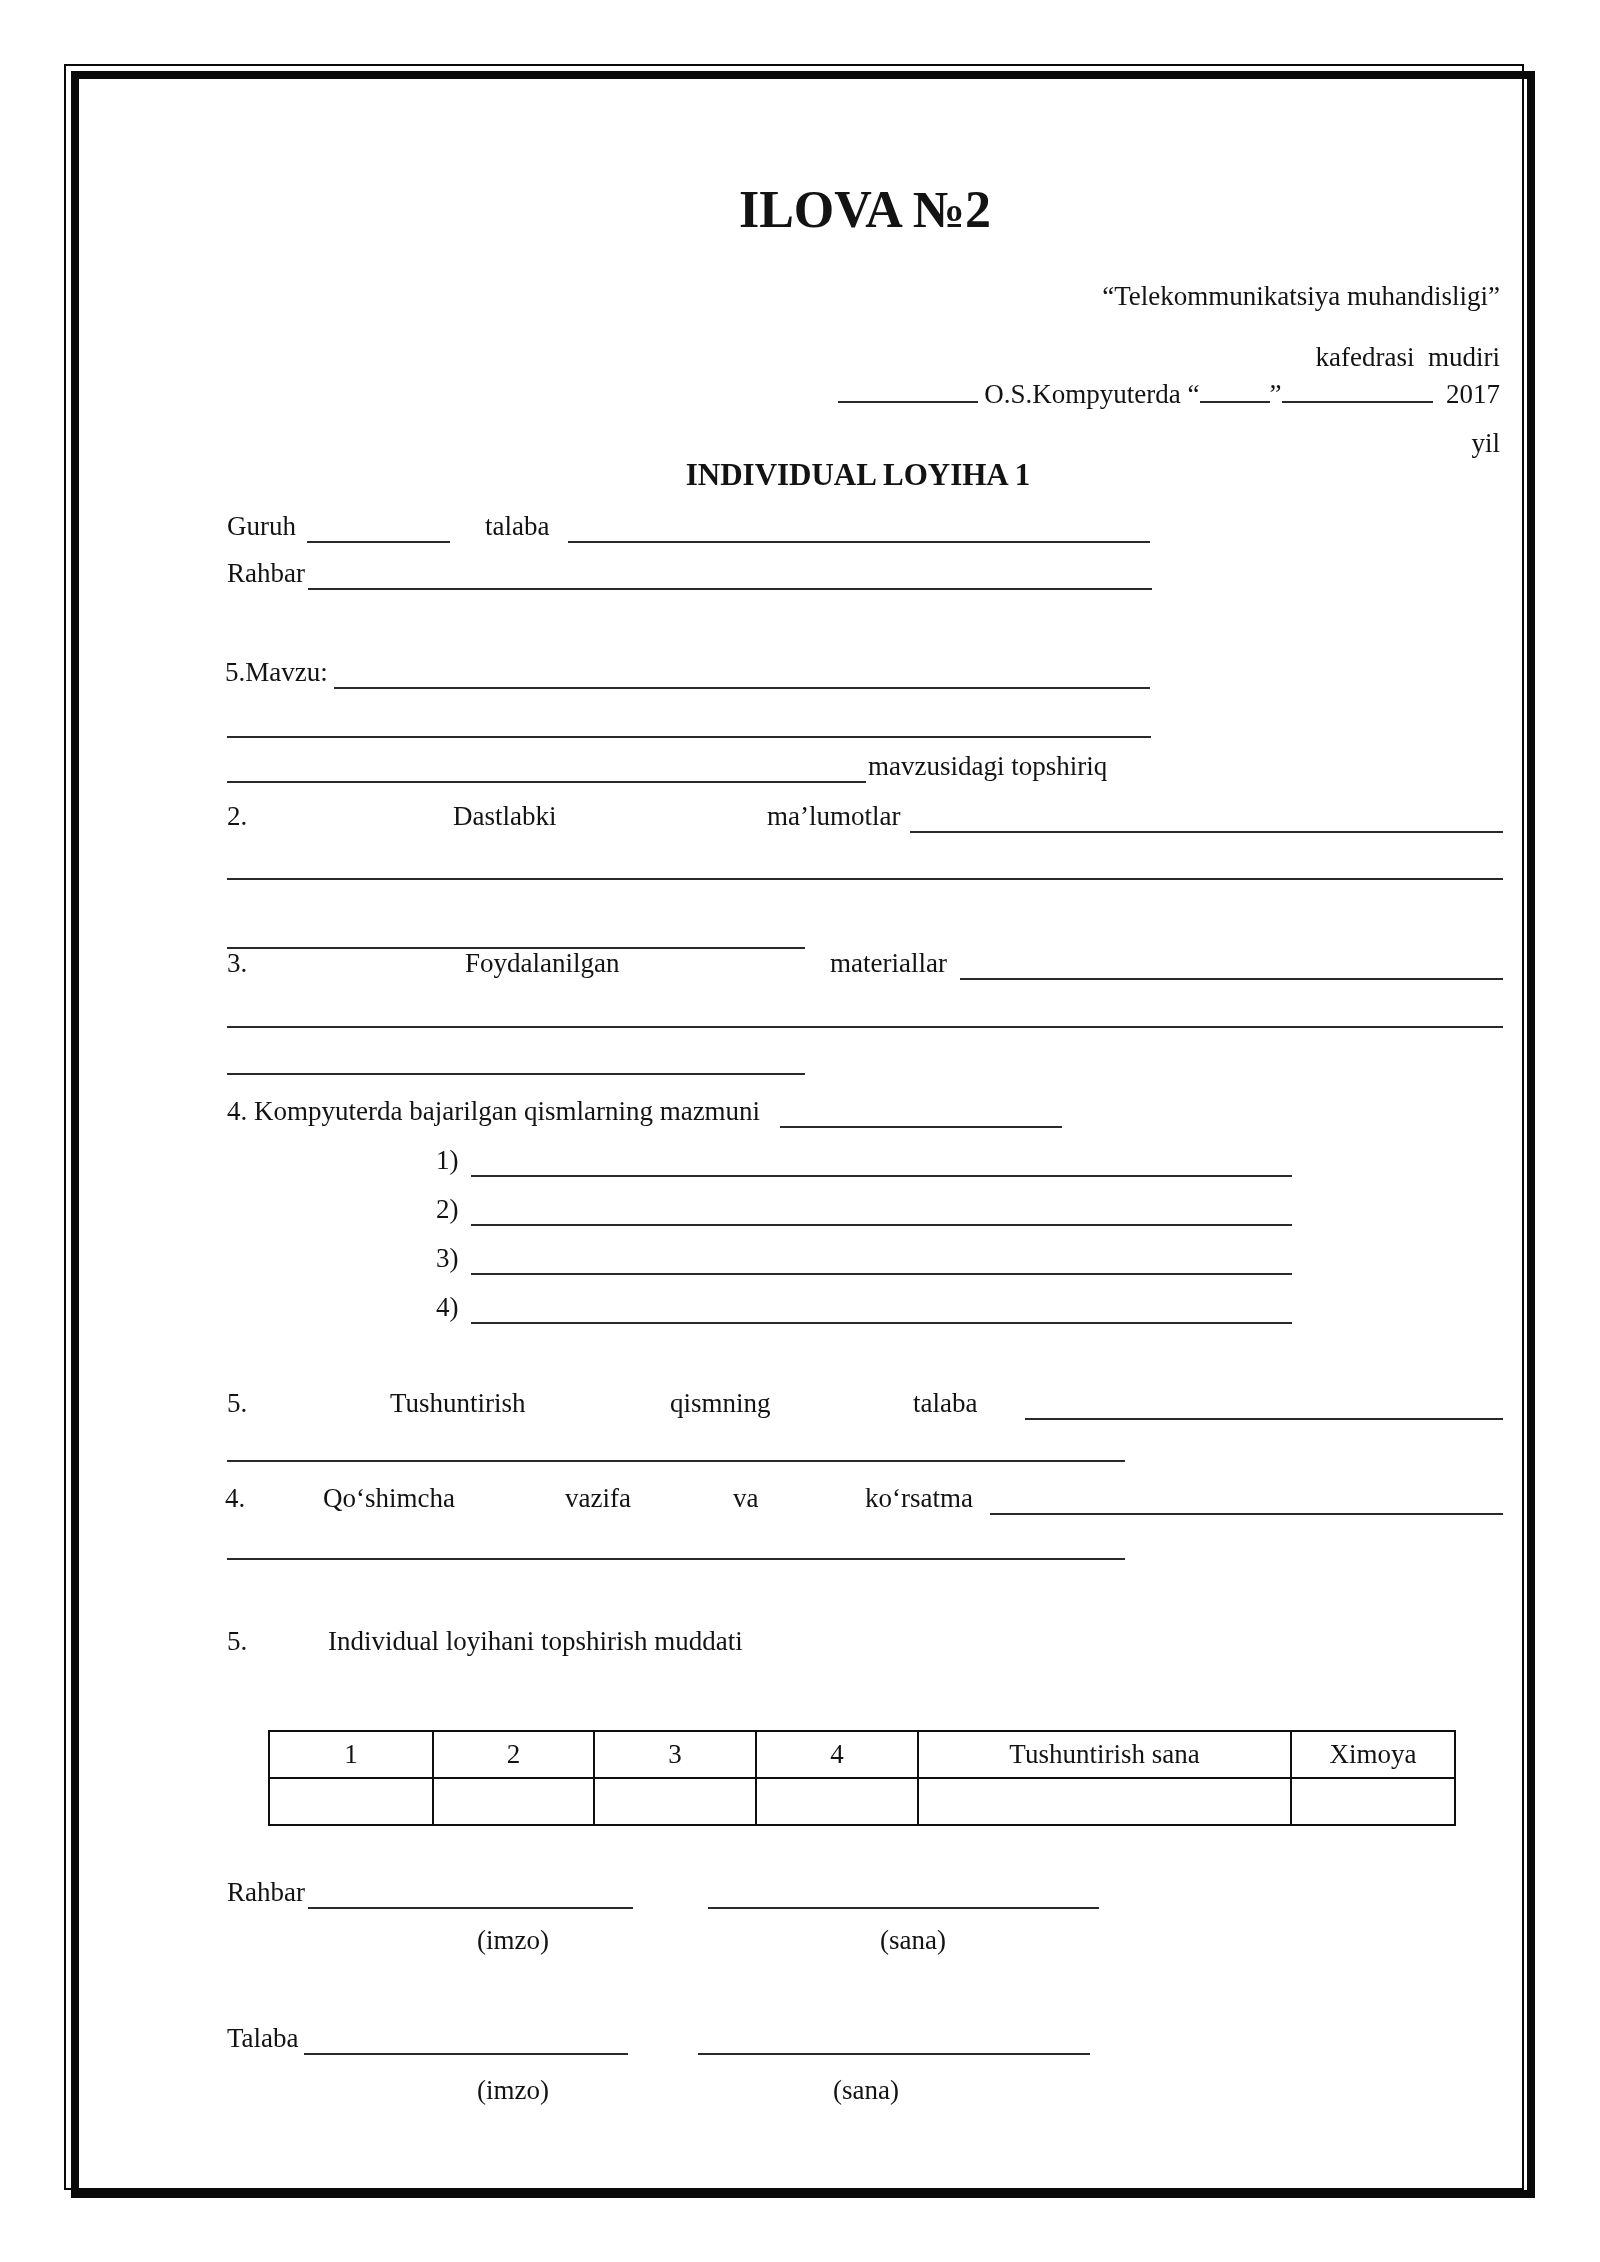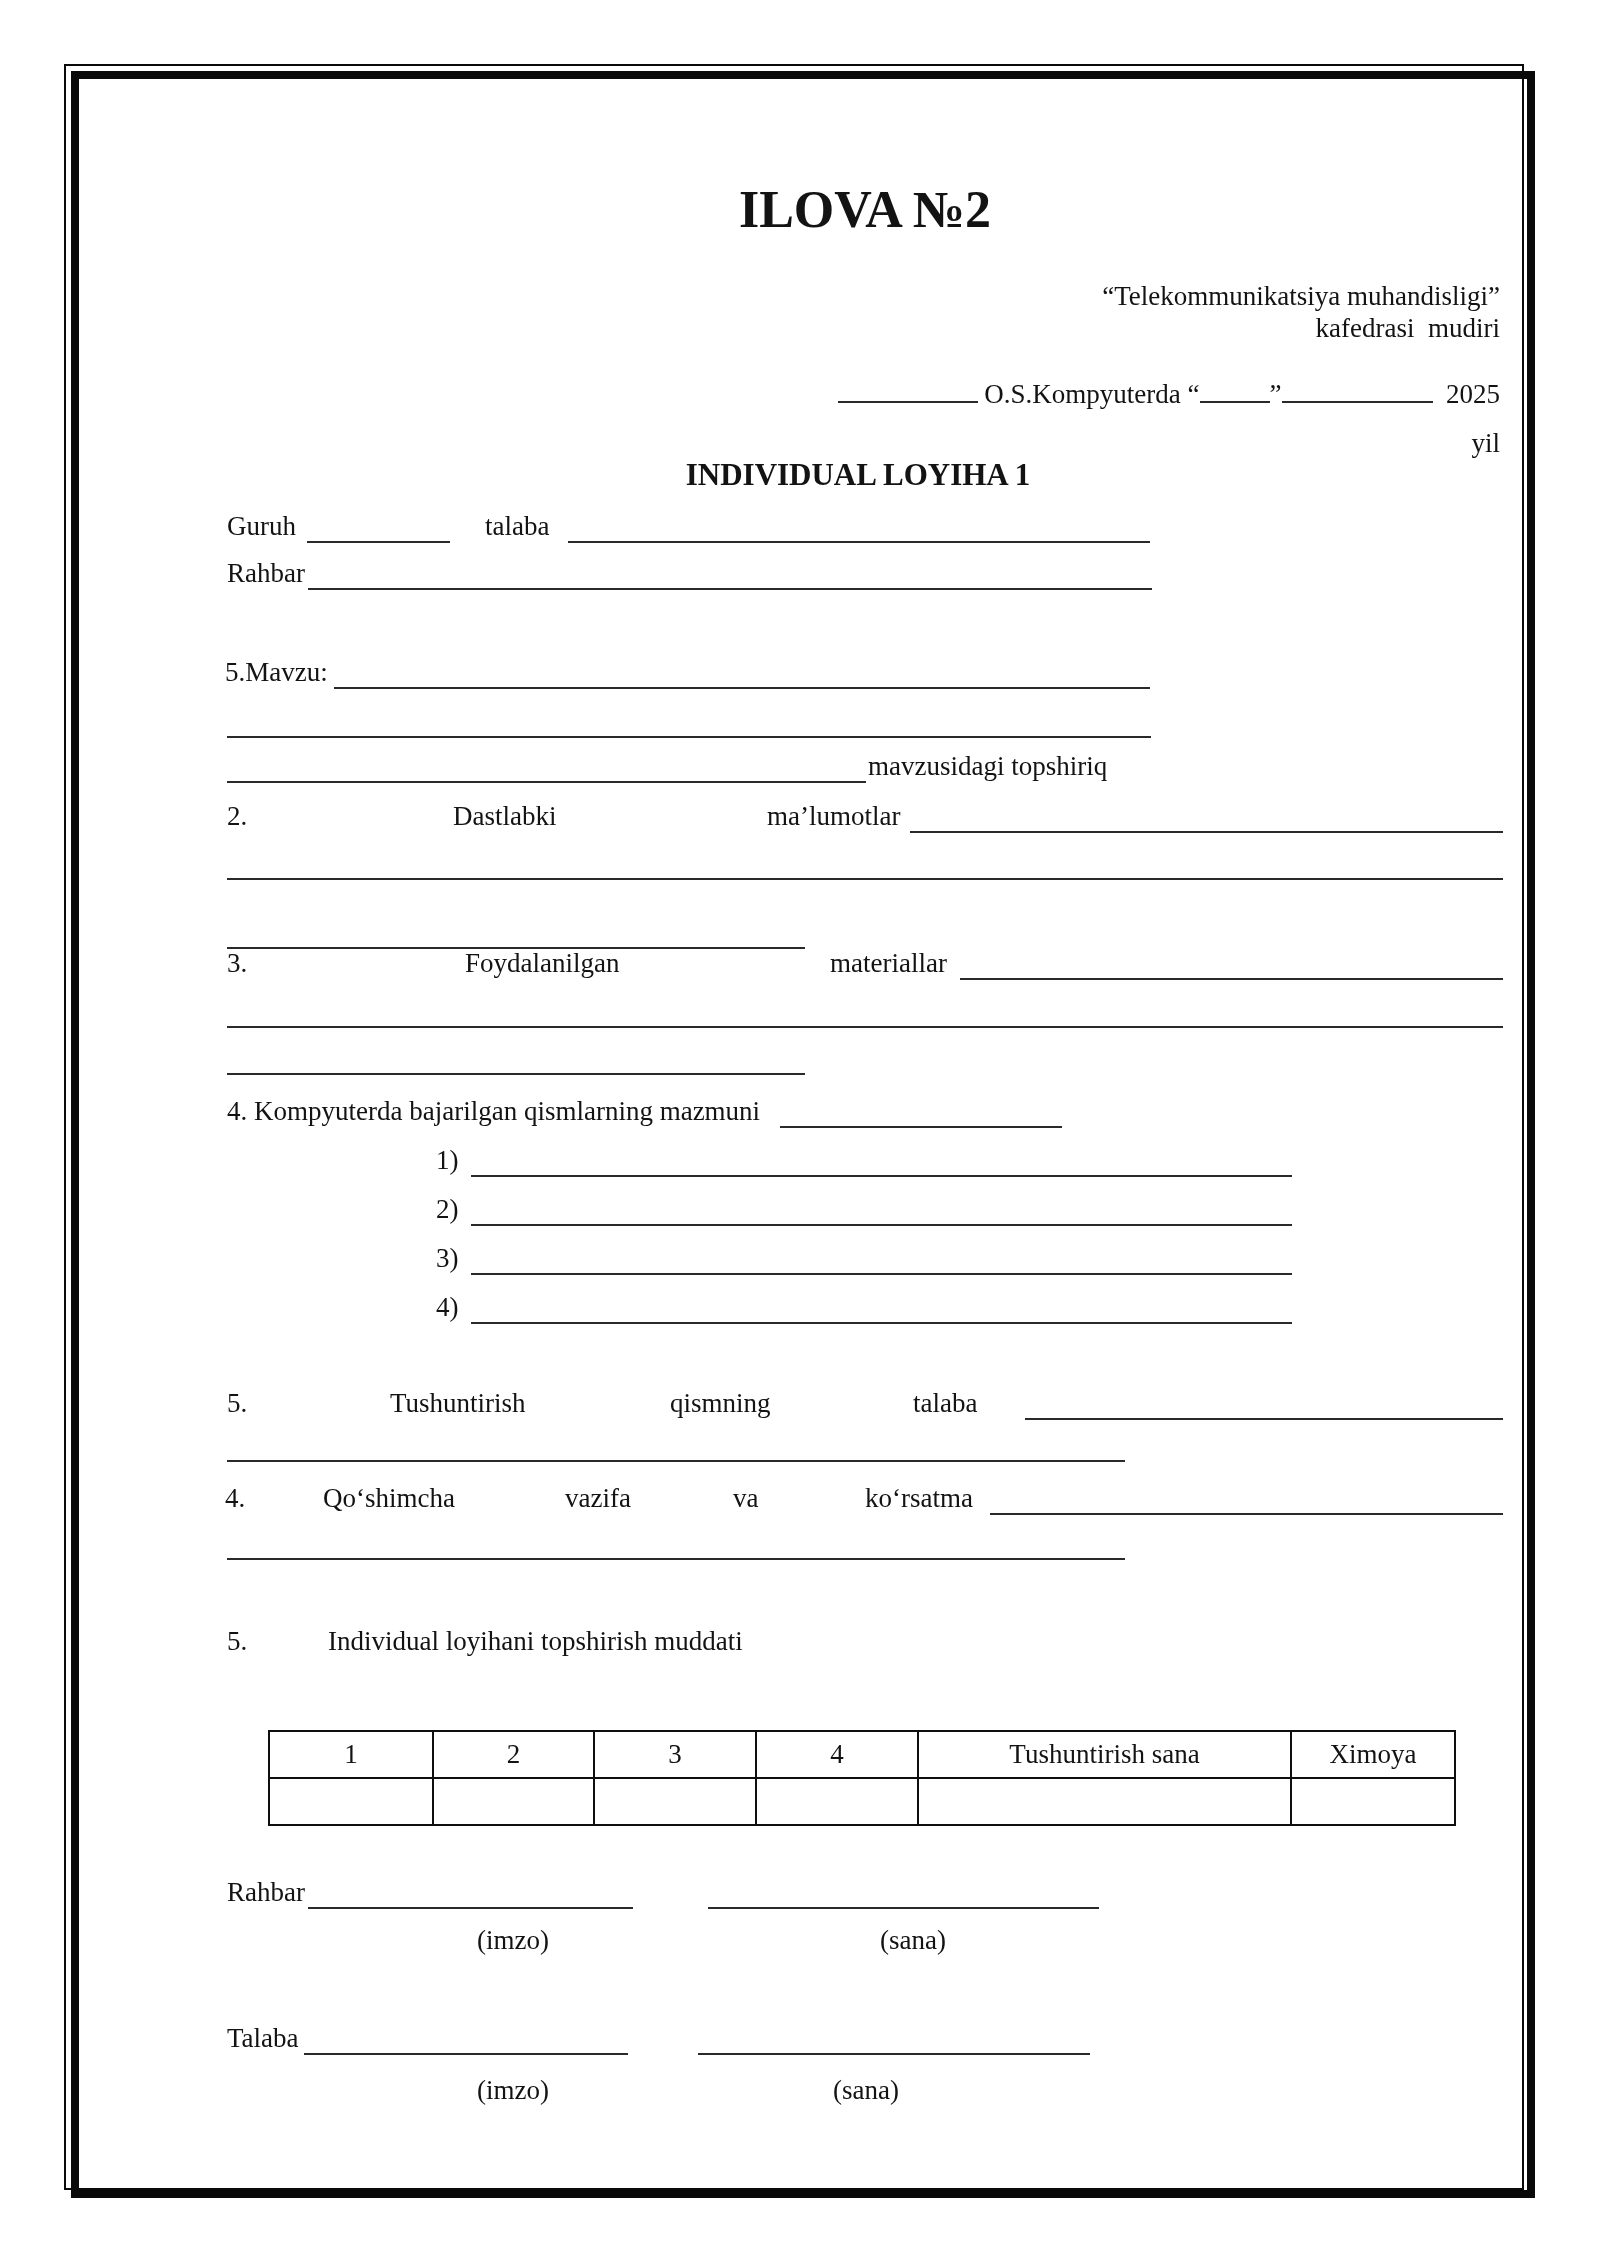--- a/index.html
+++ b/index.html
@@ -62,22 +62,22 @@
 <body>
 
 <div class="page">
 
   <div class="frame-thin"></div>
   <div class="frame-thick"></div>
 
   <div class="t title" style="left:865px; top:184px;">ILOVA №2</div>
 
   <div class="rline" style="top:283px;font-family:Liberation Serif, serif;">“Telekommunikatsiya muhandisligi”</div>
-  <div class="rline" style="top:315px;">kafedrasi  mudiri</div>
-  <div class="rline" style="top:381px;"><span class="iu" style="width:140px;"></span><span> </span><span>O.S.Kompyuterda</span><span> </span><span>“</span><span class="iu" style="width:70px;"></span><span>”</span><span class="iu" style="width:151px;"></span><span>  </span><span>2025</span></div>
+  <div class="rline" style="top:344px;">kafedrasi  mudiri</div>
+  <div class="rline" style="top:381px;"><span class="iu" style="width:140px;"></span><span> </span><span>O.S.Kompyuterda</span><span> </span><span>“</span><span class="iu" style="width:70px;"></span><span>”</span><span class="iu" style="width:151px;"></span><span>  </span><span>2017</span></div>
   <div class="rline" style="top:430px;">yil</div>
 
   <div class="t subtitle" style="left:858px; top:459px;">INDIVIDUAL LOYIHA 1</div>
 
   <div class="t" style="left:227px; top:513px;">Guruh</div>
   <div class="u" style="left:307px; top:541px; width:143px;"></div>
   <div class="t" style="left:485px; top:513px;">talaba</div>
   <div class="u" style="left:568px; top:541px; width:582px;"></div>
 
   <div class="t" style="left:227px; top:560px;">Rahbar</div>

